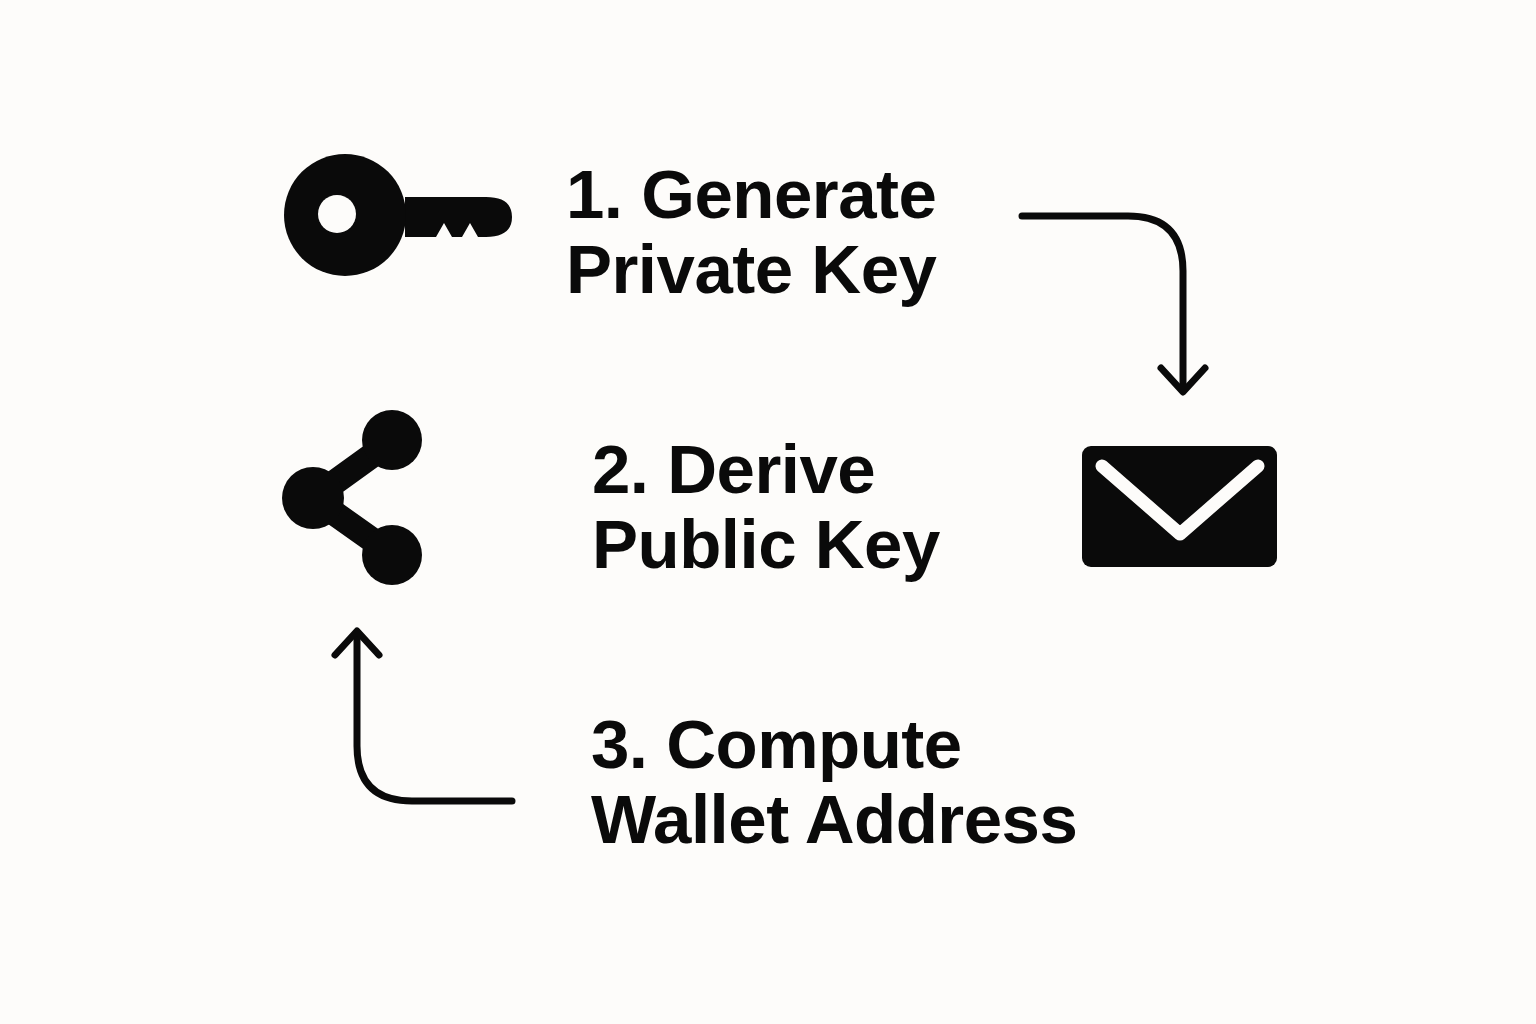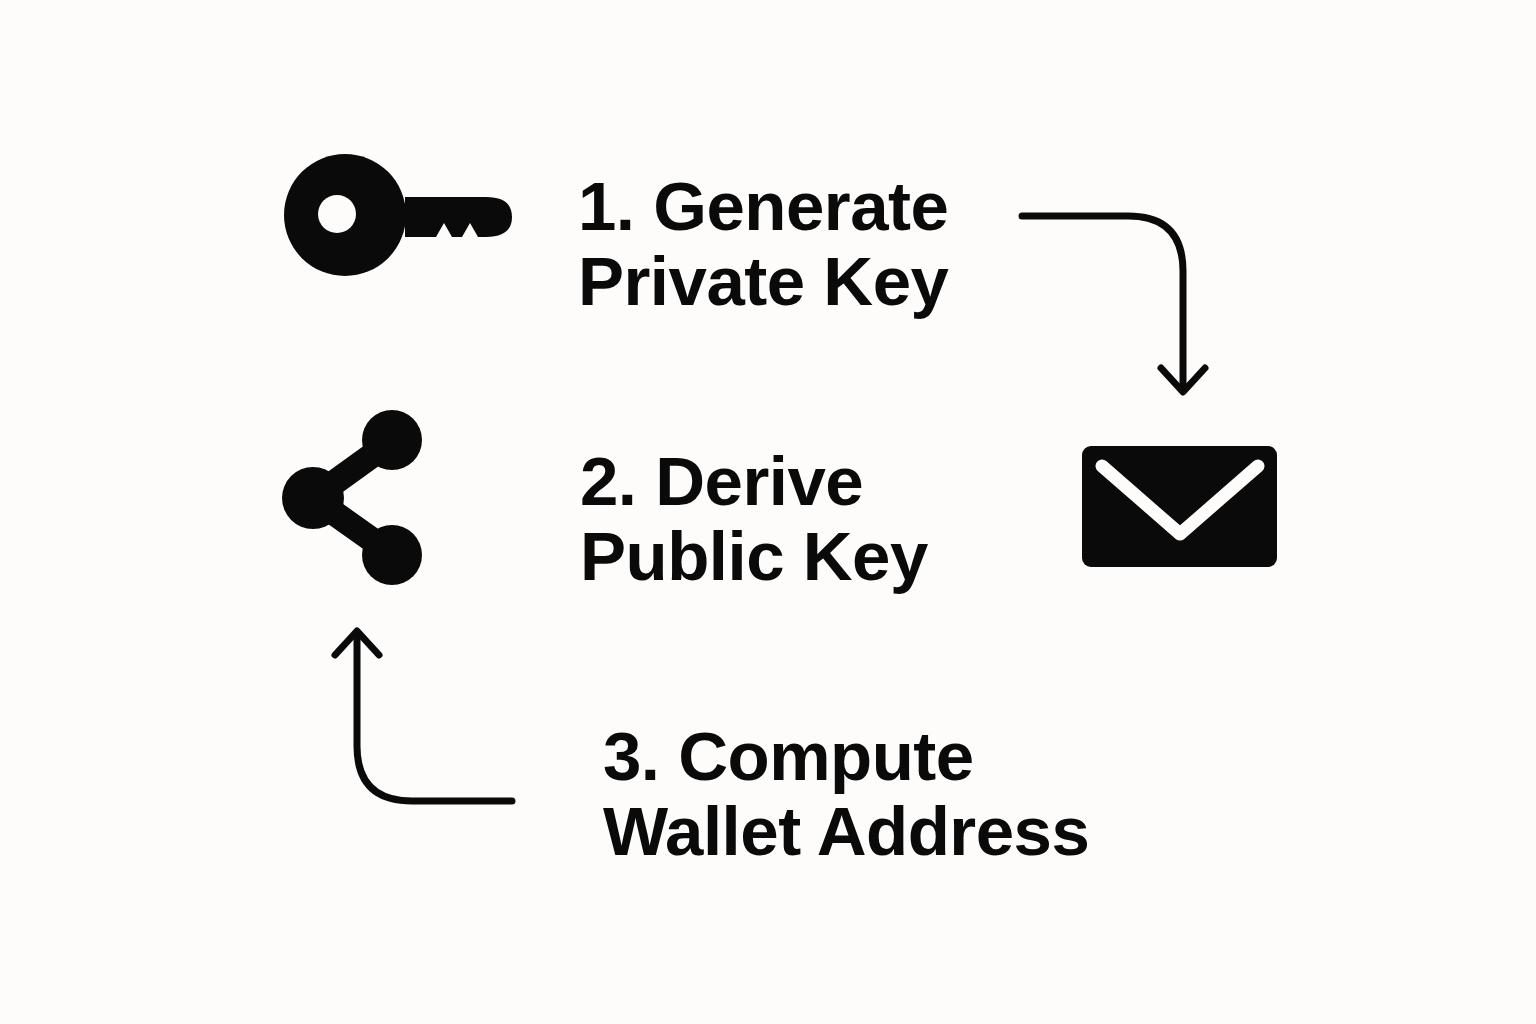--- a/index.html
+++ b/index.html
@@ -17,24 +17,24 @@
   }
   .step-text {
     position: absolute;
     color: #0a0a0a;
     font-family: "Liberation Sans", sans-serif;
     font-weight: bold;
     font-size: 69px;
     line-height: 75px;
     letter-spacing: -0.5px;
     white-space: pre-line;
-    margin: 12px;
+    margin: 0;
   }
   #step1-text { left: 566px; top: 157px; }
-  #step2-text { left: 568px; top: 432px; }
+  #step2-text { left: 592px; top: 432px; }
   #step3-text { left: 591px; top: 707px; }
 
   .icon-layer {
     position: absolute;
     left: 0;
     top: 0;
     width: 1536px;
     height: 1024px;
     pointer-events: none;
   }

